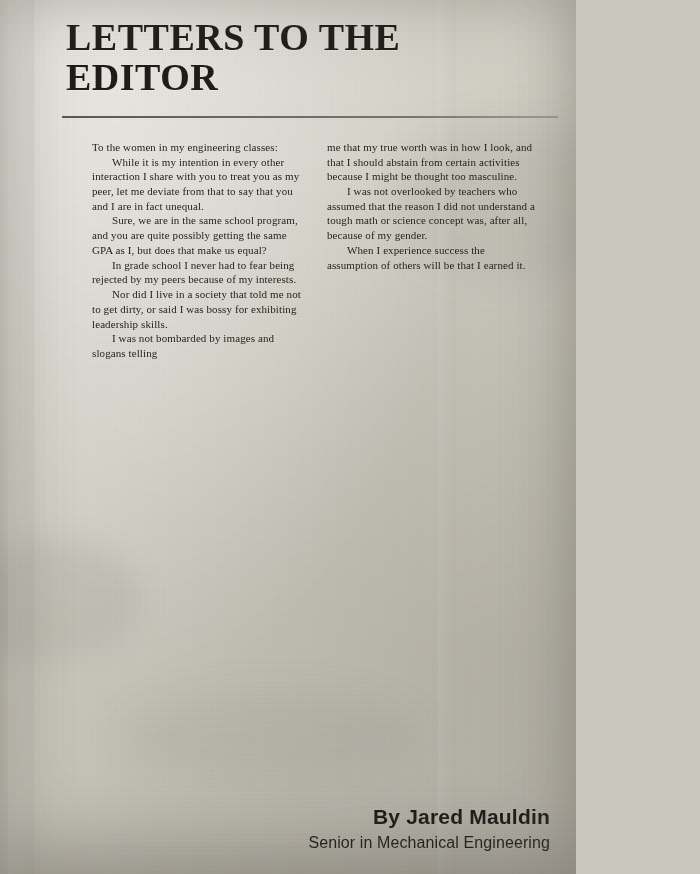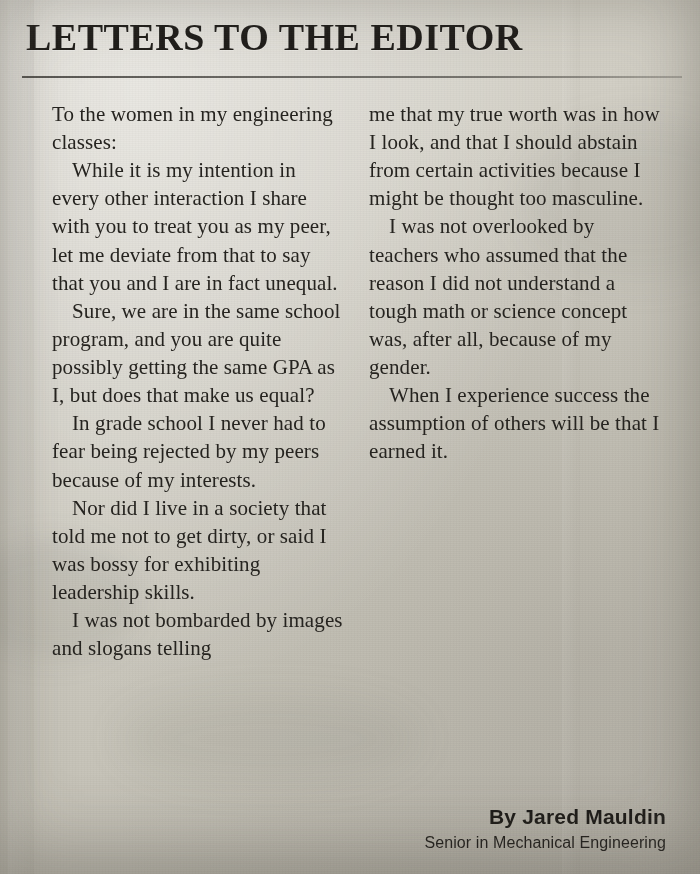--- a/index.html
+++ b/index.html
@@ -9,28 +9,29 @@
   body {
     width: 700px;
     height: 874px;
     background: #c9c6bd;
     font-family: "Liberation Serif", serif;
     overflow: hidden;
   }
   
   .page {
     position: relative;
-    width: 700px;
+    width: 576px;
     height: 874px;
     background:
       radial-gradient(ellipse at 20% 10%, rgba(255,255,255,0.45), rgba(255,255,255,0) 55%),
       radial-gradient(ellipse at 85% 75%, rgba(120,115,105,0.22), rgba(255,255,255,0) 60%),
       linear-gradient(160deg, #d8d5cc 0%, #cfccc2 35%, #c6c3b8 70%, #bcb9af 100%);
     box-sizing: border-box;
     overflow: hidden;
+    padding-left: 40px;
   }
   .grain {
     position: absolute;
     inset: 0;
     pointer-events: none;
     background-image:
       repeating-linear-gradient(0deg, rgba(0,0,0,0.025) 0px, rgba(0,0,0,0.025) 1px, rgba(255,255,255,0.02) 1px, rgba(255,255,255,0.02) 2px),
       repeating-linear-gradient(90deg, rgba(0,0,0,0.018) 0px, rgba(0,0,0,0.018) 1px, rgba(255,255,255,0.015) 1px, rgba(255,255,255,0.015) 3px);
     opacity: 0.55;
   }
@@ -82,35 +83,35 @@
     padding: 22px 40px 0 52px;
     box-sizing: border-box;
   }
   .column {
     flex: 1 1 0;
     min-width: 0;
   }
   .column p {
     margin: 0;
     font-family: "Liberation Serif", serif;
-    font-size: 21px;
+    font-size: 11px;
     line-height: 1.34;
     color: #24221e;
     text-indent: 20px;
     text-align: left;
     letter-spacing: 0.1px;
   }
   .column p.no-indent {
     text-indent: 0;
   }
 
   
   .signature {
     position: absolute;
-    right: 34px;
+    right: 26px;
     bottom: 22px;
     text-align: right;
     font-family: "Liberation Sans", sans-serif;
     color: #1c1a17;
   }
   .sig-name {
     font-weight: bold;
     font-size: 21px;
     letter-spacing: 0.2px;
     line-height: 1.2;

